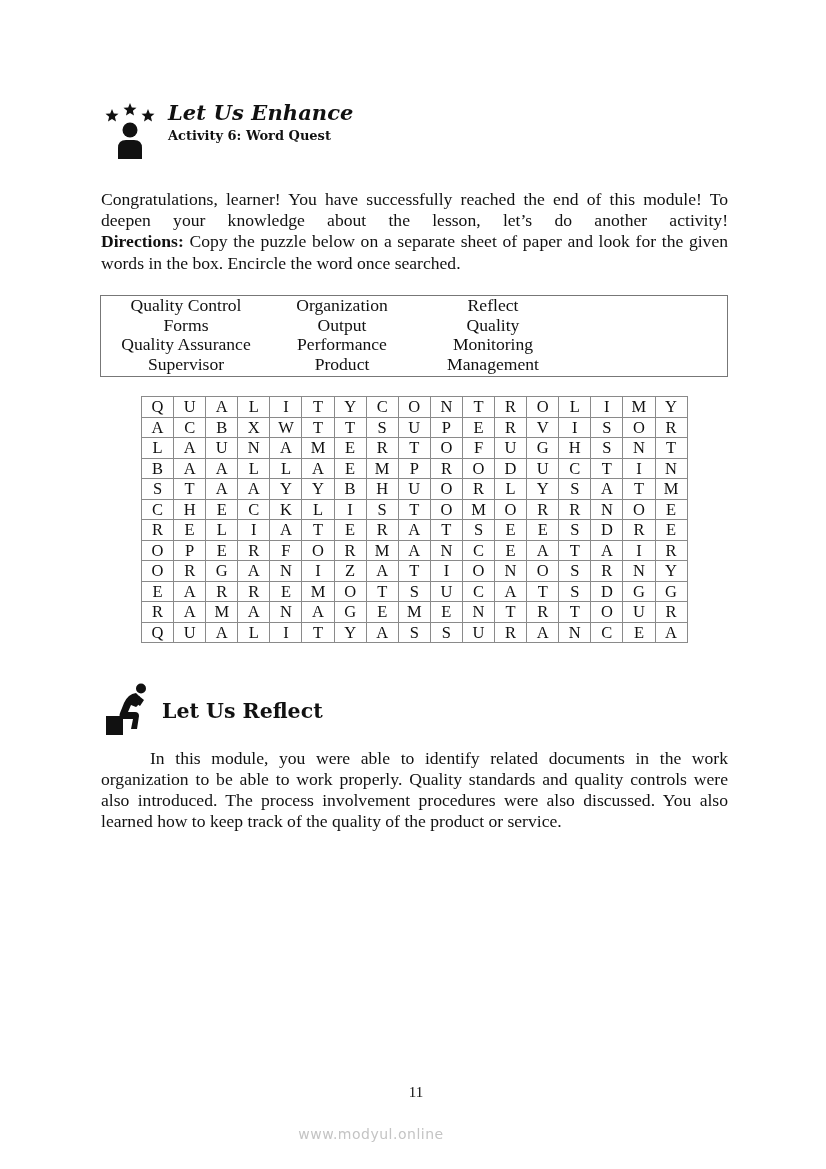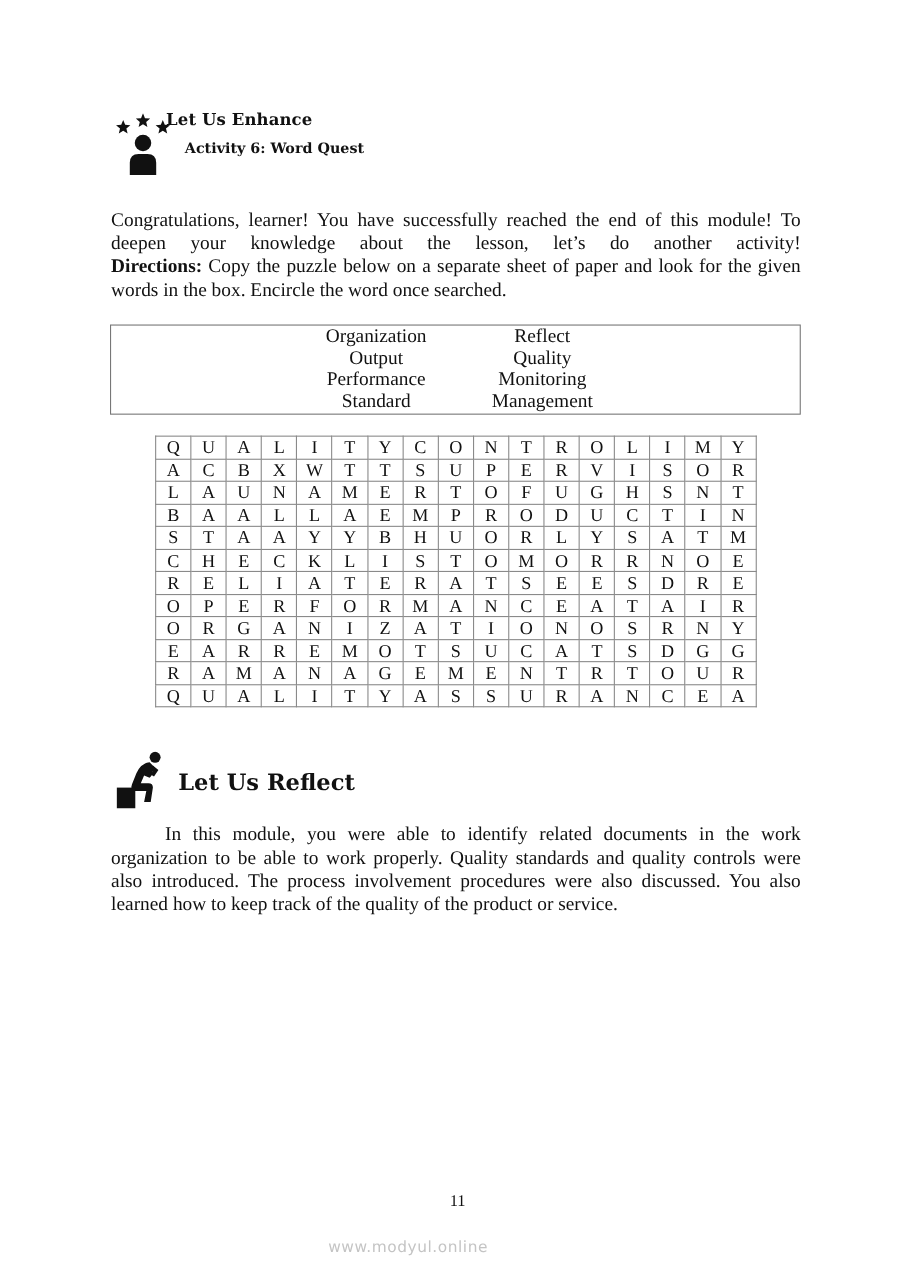--- a/index.html
+++ b/index.html
@@ -3,22 +3,22 @@
 <meta charset="utf-8">
 <style>
   html, body { margin: 0; padding: 0; background: #ffffff; }
   body {
     width: 826px; height: 1169px; position: relative; overflow: hidden;
     font-family: "DejaVu Serif", "Liberation Serif", serif;
     color: #111;
   }
   .header-icon { position: absolute; left: 104px; top: 103px; width: 52px; height: 56px; }
   .section-title {
-    position: absolute; left: 151px; top: 100px;
-    font-family: "DejaVu Serif", serif; font-weight: bold; font-size: 15px; letter-spacing: 0.1px;
+    position: absolute; left: 168px; top: 100px;
+    font-family: "DejaVu Serif", serif; font-weight: bold; font-size: 21px; letter-spacing: 0.1px; font-style: italic;
   }
   .section-subtitle {
     position: absolute; left: 168px; top: 128px;
     font-family: "DejaVu Serif", serif; font-weight: bold; font-size: 13px;
   }
   .intro {
     position: absolute; left: 101px; top: 189px; width: 627px;
     font-family: "Liberation Serif", serif; font-size: 17.6px; line-height: 21.2px;
     text-align: justify; margin: 0;
   }
@@ -72,25 +72,31 @@
 </svg>
 <div class="section-title">Let Us Enhance</div>
 <div class="section-subtitle">Activity 6: Word Quest</div>
 
 <div class="intro">
   <p class="justify-last"><span>Congratulations, learner! You have successfully reached the end of this module! To deepen your knowledge about the lesson, let’s do another activity!</span></p>
   <p class="last"><b>Directions:</b><span> Copy the puzzle below on a separate sheet of paper and look for the given words in the box. Encircle the word once searched.</span></p>
 </div>
 
 <div class="word-box">
+  <div class="word-col" style="left:0; width:170px;">
+    <div>Quality Control</div>
+    <div>Forms</div>
+    <div>Quality Assurance</div>
+    <div>Supervisor</div>
+  </div>
   <div class="word-col" style="left:170px; width:142px;">
     <div>Organization</div>
     <div>Output</div>
     <div>Performance</div>
-    <div>Standard</div>
+    <div>Product</div>
   </div>
   <div class="word-col" style="left:312px; width:160px;">
     <div>Reflect</div>
     <div>Quality</div>
     <div>Monitoring</div>
     <div>Management</div>
   </div>
 </div>
 
 <table class="grid">

